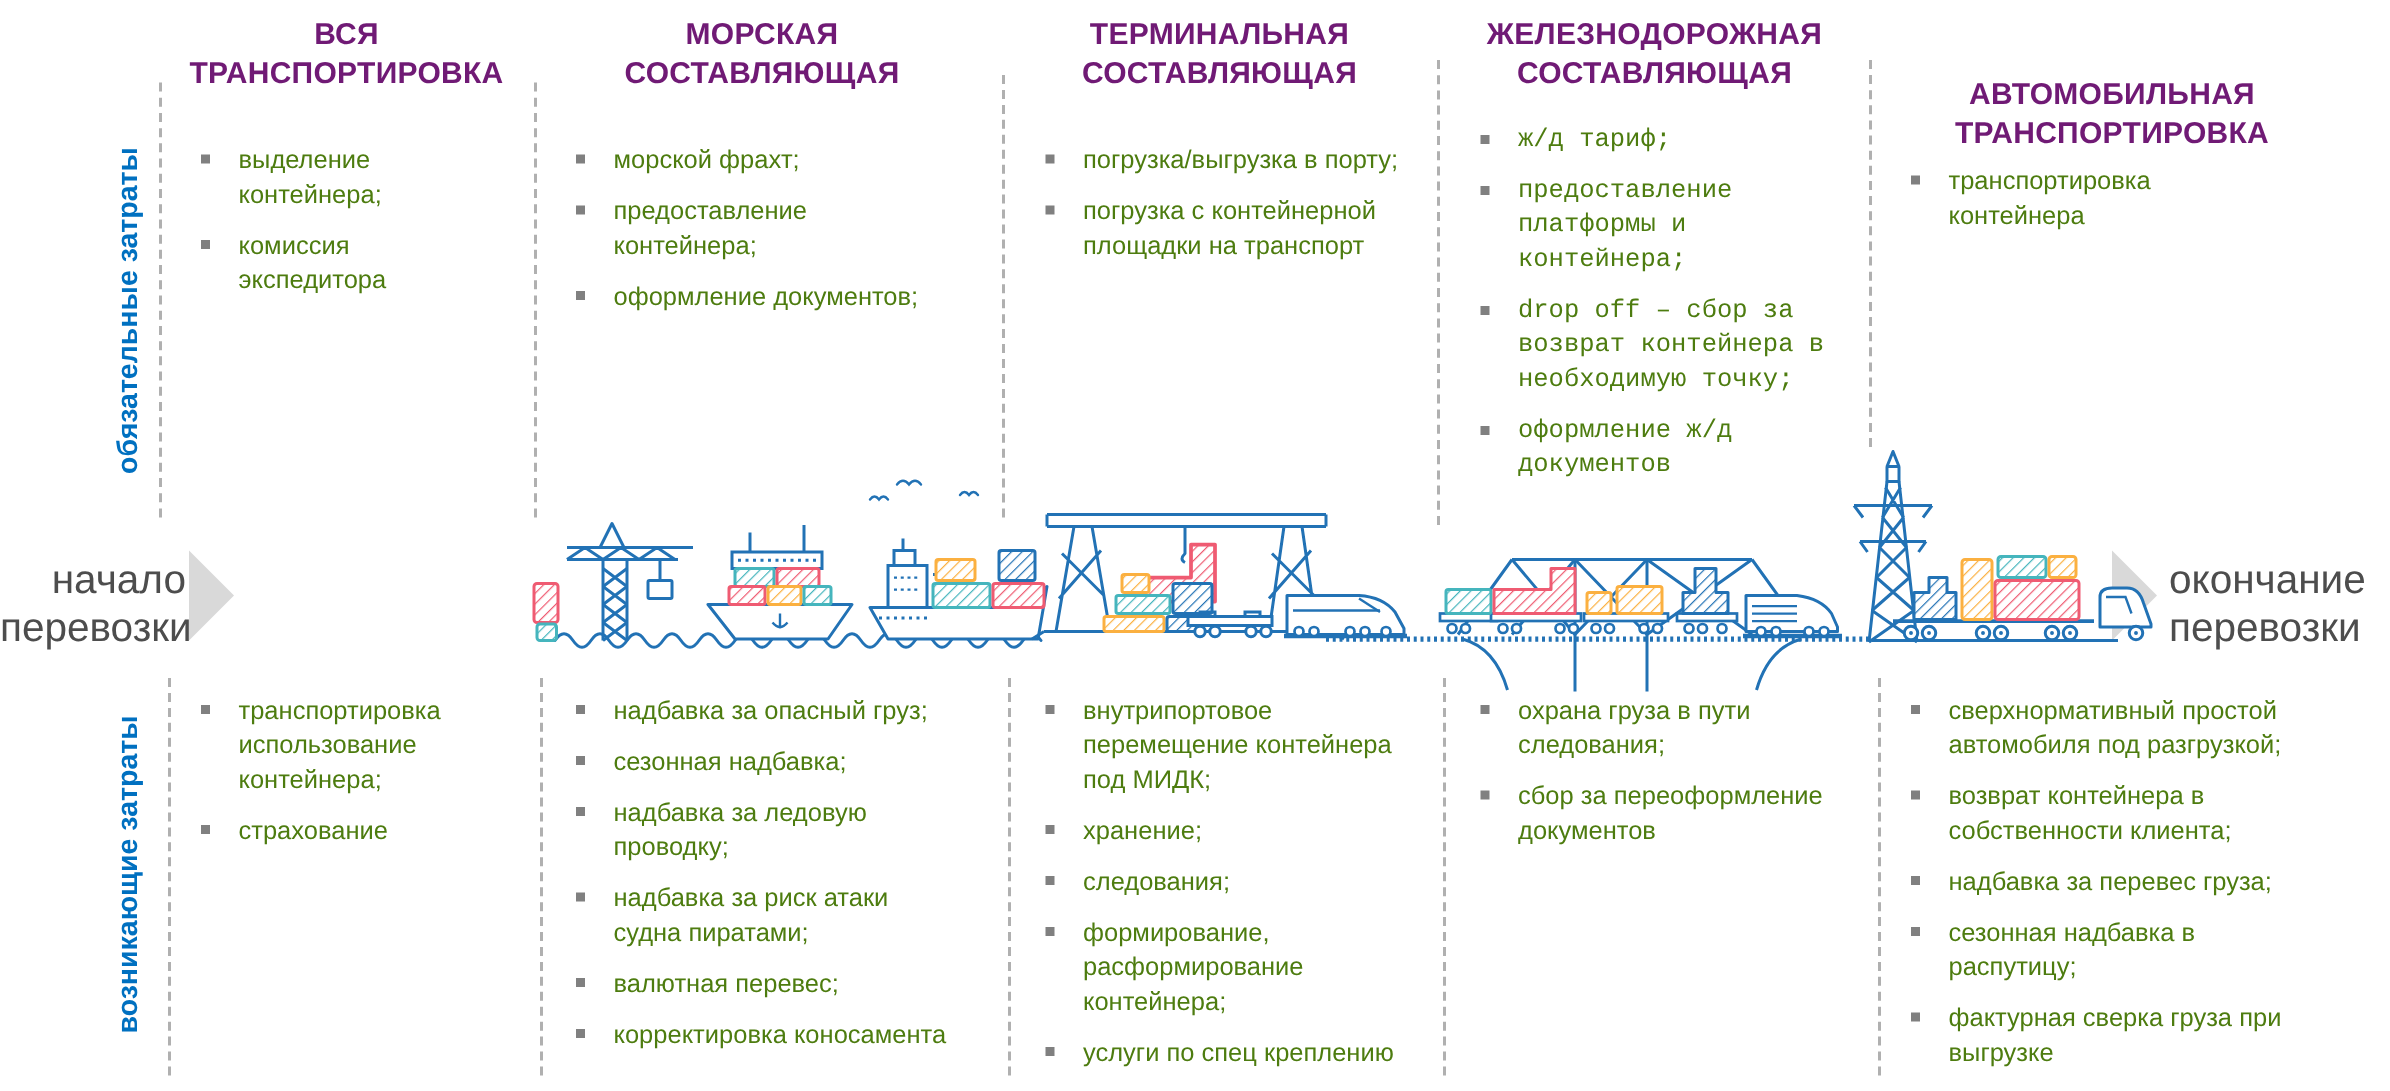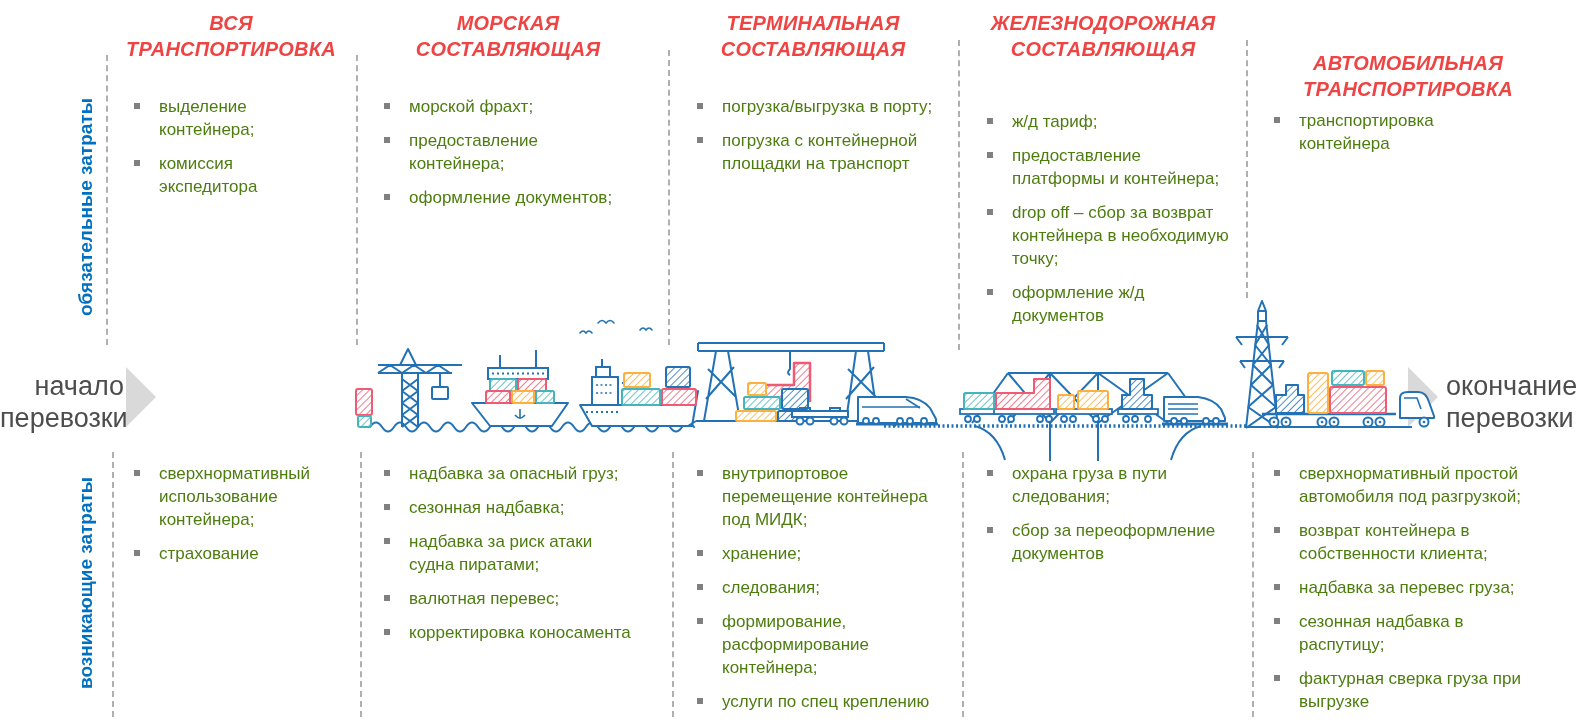--- a/index.html
+++ b/index.html
@@ -3,22 +3,22 @@
 <meta charset="utf-8">
 <style>
   html,body{margin:0;padding:0;}
   body{
     width:1593px;height:727px;position:relative;background:#ffffff;
     font-family:"Liberation Sans","DejaVu Sans",sans-serif;overflow:hidden;
   }
   
   .col-header{
     position:absolute;top:10px;text-align:center;
-    color:#ef4444;font-weight:bold;font-size:20px;line-height:26px;
-    text-transform:uppercase;letter-spacing:.2px;font-style:italic;
+    color:#701a75;font-weight:bold;font-size:20px;line-height:26px;
+    text-transform:uppercase;letter-spacing:.2px;
   }
   
   .vdash{position:absolute;width:0;border-left:2px dashed #b0b0b0;}
   
   .side-label{
     position:absolute;left:68px;width:36px;
     display:flex;align-items:center;justify-content:center;
     color:#0070C0;font-weight:bold;font-size:19px;
     writing-mode:vertical-rl;transform:rotate(180deg);
     white-space:nowrap;
@@ -69,37 +69,38 @@
 </ul>
 <ul class="costs" style="left:382px;top:95px;width:256px;">
   <li>морской фрахт;</li>
   <li>предоставление контейнера;</li>
   <li>оформление документов;</li>
 </ul>
 <ul class="costs" style="left:695px;top:95px;width:248px;">
   <li>погрузка/выгрузка в порту;</li>
   <li>погрузка с контейнерной площадки на транспорт</li>
 </ul>
-<ul class="costs" style="left:985px;top:110px;width:245px;">
+<ul class="costs" style="left:985px;top:82px;width:245px;font-family:Liberation Mono, monospace;">
   <li>ж/д тариф;</li>
   <li>предоставление платформы и контейнера;</li>
   <li>drop off – сбор за возврат контейнера в необходимую точку;</li>
   <li>оформление ж/д документов</li>
 </ul>
 <ul class="costs" style="left:1272px;top:109px;width:190px;">
   <li>транспортировка контейнера</li>
 </ul>
 
 <ul class="costs" style="left:132px;top:462px;width:210px;">
-  <li>сверхнормативный использование контейнера;</li>
+  <li>транспортировка использование контейнера;</li>
   <li>страхование</li>
 </ul>
 <ul class="costs" style="left:382px;top:462px;width:256px;">
   <li>надбавка за опасный груз;</li>
   <li>сезонная надбавка;</li>
+  <li>надбавка за ледовую проводку;</li>
   <li>надбавка за риск атаки судна пиратами;</li>
   <li>валютная перевес;</li>
   <li>корректировка коносамента</li>
 </ul>
 <ul class="costs" style="left:695px;top:462px;width:245px;">
   <li>внутрипортовое перемещение контейнера под МИДК;</li>
   <li>хранение;</li>
   <li>следования;</li>
   <li>формирование, расформирование контейнера;</li>
   <li>услуги по спец креплению</li>

